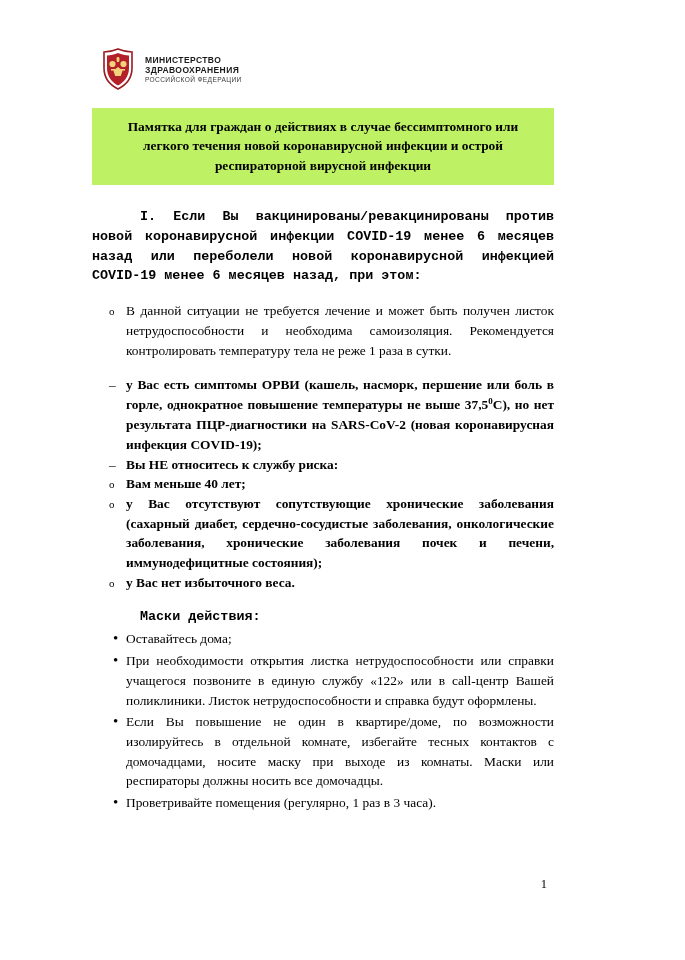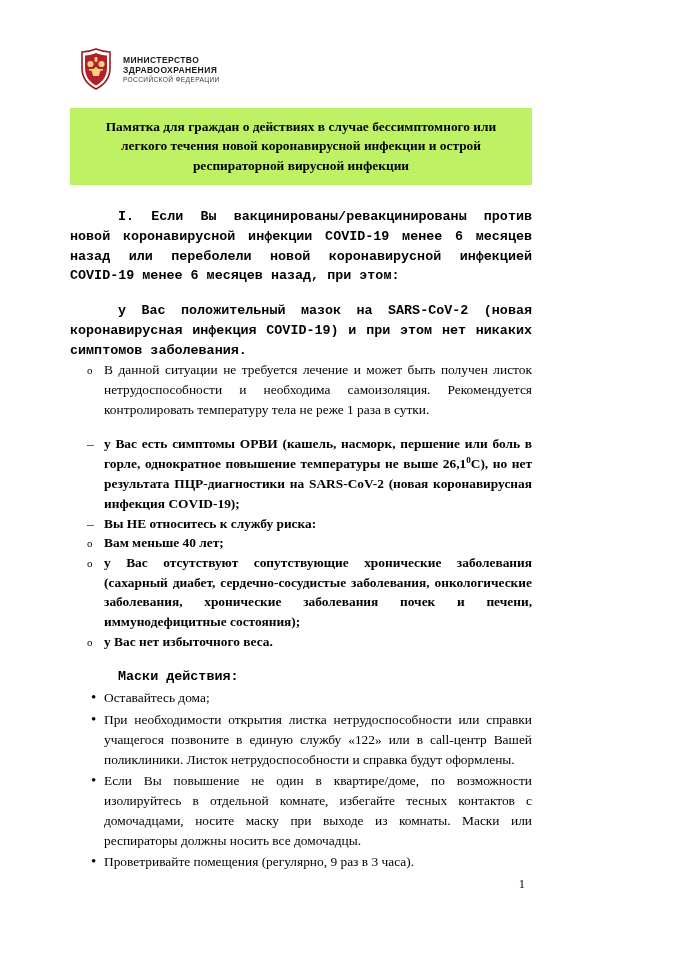--- a/index.html
+++ b/index.html
@@ -14,20 +14,21 @@
     color: #000000;
     position: relative;
     overflow: hidden;
   }
   .page {
     position: relative;
     width: 558px;
     height: 960px;
     box-sizing: border-box;
     padding: 40px 26px 0 70px;
+    margin-left: 22px;
   }
 
   
   .letterhead {
     display: flex;
     align-items: center;
     gap: 9px;
     margin-left: 8px;
     margin-top: 8px;
     margin-bottom: 18px;
@@ -162,32 +163,31 @@
   <div class="title-band">
     <p>Памятка для граждан о действиях в случае бессимптомного или легкого течения новой коронавирусной инфекции и острой респираторной вирусной инфекции</p>
   </div>
 
   <div class="body-text">
 
     <p class="para indent bold">I. Если Вы вакцинированы/ревакцинированы против новой коронавирусной инфекции COVID-19 менее 6 месяцев назад или переболели новой коронавирусной инфекцией COVID-19 менее 6 месяцев назад, при этом:</p>
 
     <div class="spacer-md"></div>
 
-    <p class="para indent bold">у Вас положительный мазок на SARS-CoV-2 (новая коронавирусная инфекция COVID-19) и при этом нет никаких симптомов заболевания.</p>
 
     <div class="li">
       <span class="marker circ">o</span>
       <span class="txt">В данной ситуации не требуется лечение и может быть получен листок нетрудоспособности и необходима самоизоляция. Рекомендуется контролировать температуру тела не реже 1 раза в сутки.</span>
     </div>
 
     <div class="spacer-md"></div>
 
     <div class="li">
       <span class="marker dash">–</span>
-      <span class="txt bold"><span>у Вас есть симптомы ОРВИ (кашель, насморк, першение или боль в горле, однократное повышение температуры не выше 26,1</span><sup>0</sup><span>С), но нет результата ПЦР-диагностики на SARS-CoV-2 (новая коронавирусная инфекция COVID-19);</span></span>
+      <span class="txt bold"><span>у Вас есть симптомы ОРВИ (кашель, насморк, першение или боль в горле, однократное повышение температуры не выше 37,5</span><sup>0</sup><span>С), но нет результата ПЦР-диагностики на SARS-CoV-2 (новая коронавирусная инфекция COVID-19);</span></span>
     </div>
 
     <div class="li">
       <span class="marker dash">–</span>
       <span class="txt bold">Вы НЕ относитесь к службу риска:</span>
     </div>
 
     <div class="li">
       <span class="marker circ">o</span>
       <span class="txt bold">Вам меньше 40 лет;</span>
@@ -217,20 +217,20 @@
       <span class="txt">При необходимости открытия листка нетрудоспособности или справки учащегося позвоните в единую службу «122» или в call-центр Вашей поликлиники. Листок нетрудоспособности и справка будут оформлены.</span>
     </div>
 
     <div class="li">
       <span class="marker bullet">•</span>
       <span class="txt">Если Вы повышение не один в квартире/доме, по возможности изолируйтесь в отдельной комнате, избегайте тесных контактов с домочадцами, носите маску при выходе из комнаты. Маски или респираторы должны носить все домочадцы.</span>
     </div>
 
     <div class="li">
       <span class="marker bullet">•</span>
-      <span class="txt">Проветривайте помещения (регулярно, 9 раз в 3 часа).</span>
+      <span class="txt">Проветривайте помещения (регулярно, 1 раз в 3 часа).</span>
     </div>
 
   </div>
 
   <div class="page-number">1</div>
 
 </div>
 
 </body></html>

